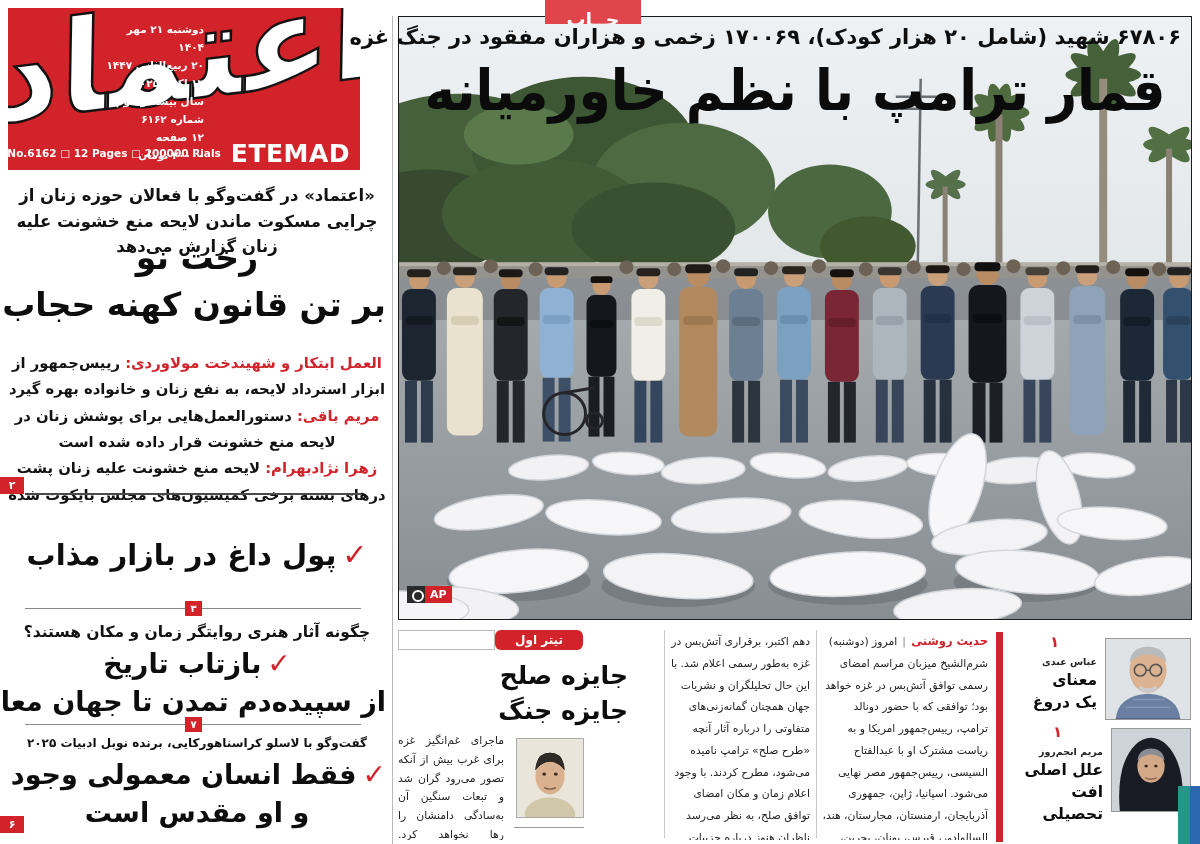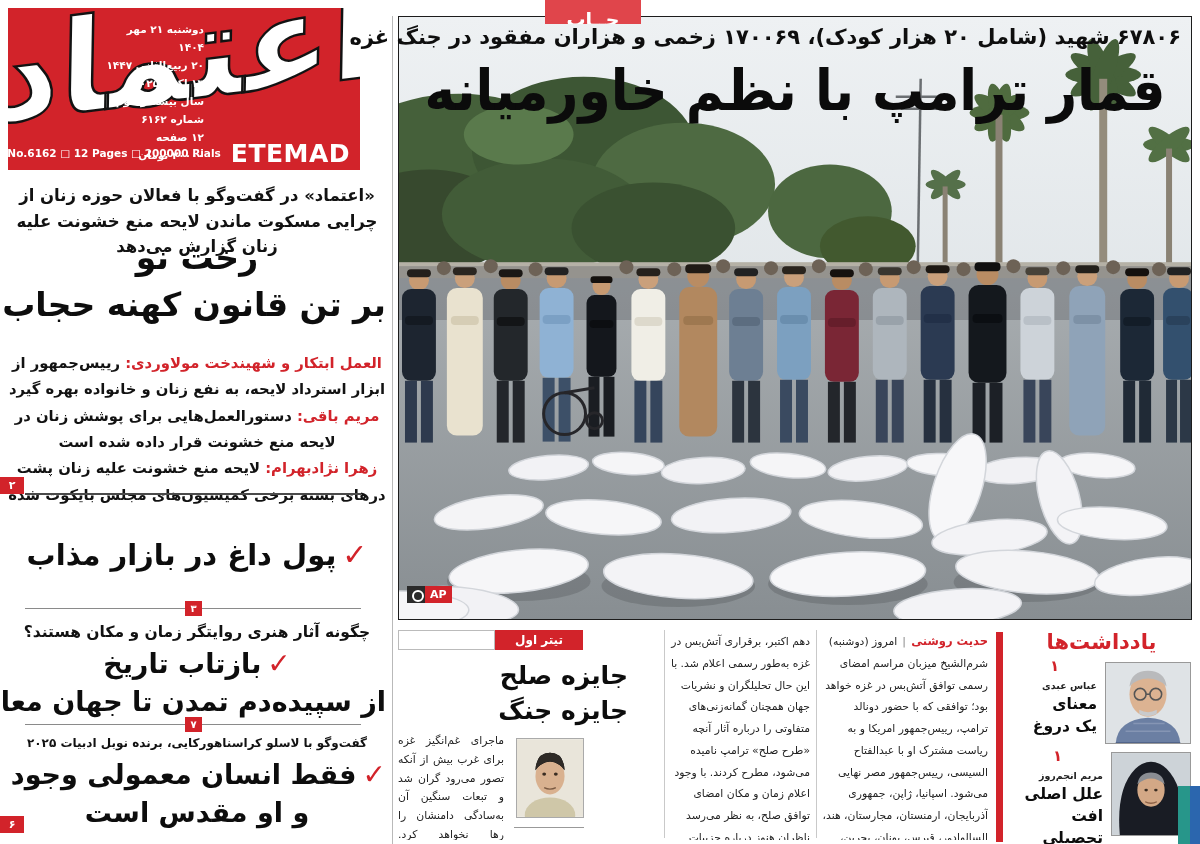--- a/index.html
+++ b/index.html
@@ -50,21 +50,21 @@
                font-size:10px; font-weight:bold; text-align:center; line-height:15px; }
 
   
   .bcol { position:absolute; top:630px; height:210px; overflow:hidden; color:#1a1a1a; }
   .body-txt { font-size:10.8px; line-height:1.74; text-align:justify; color:#222; }
   .red-inline { color:#d2232a; font-weight:bold; }
 
   .titr-header { position:relative; height:20px; margin-bottom:8px; direction:ltr; }
   .titr-strip { position:absolute; left:0; top:0; width:97px; height:20px; background:#fff; border:1px solid #bbb; }
   .titr-tab { position:absolute; left:97px; top:0; width:88px; height:20px; background:#d2232a; color:#fff;
-              font-size:12px; font-weight:bold; text-align:center; line-height:20px; direction:rtl; }
+              font-size:12px; font-weight:bold; text-align:center; line-height:20px; direction:rtl;border-radius:6px; }
   .titr-headline { text-align:right; padding-right:32px; font-size:25px; font-weight:bold; line-height:1.4; color:#0d0d0d; }
   .author-wrap { float:right; width:70px; margin:6px 76px 4px 10px; text-align:right; }
   .author-photo { width:68px; height:80px; border:1px solid #aaa; display:block; }
   .author-name { font-size:11px; font-weight:bold; padding-top:18px; border-top:1px solid #999; margin-top:9px; }
 
   
   .sidebar { position:absolute; left:996px; top:630px; width:197px; height:214px; }
   .sidebar-bar { position:absolute; left:0; top:2px; width:7px; height:210px; background:#d2232a; }
   .sidebar-inner { position:absolute; left:16px; right:2px; top:0; }
   .sidebar-title { color:#d2232a; font-size:21px; font-weight:bold; text-align:center; margin-bottom:2px; }
@@ -450,21 +450,20 @@
 
   <div class="bcol" style="left:822px; width:166px;">
     <span class="red-inline" style="font-size:11.5px;">حدیث روشنی</span>
     <span style="color:#888; font-size:11px;">|</span>
     <span class="body-txt">امروز (دوشنبه) شرم‌الشیخ میزبان مراسم امضای رسمی توافق آتش‌بس در غزه خواهد بود؛ توافقی که با حضور دونالد ترامپ، رییس‌جمهور امریکا و به ریاست مشترک او با عبدالفتاح السیسی، رییس‌جمهور مصر نهایی می‌شود. اسپانیا، ژاپن، جمهوری آذربایجان، ارمنستان، مجارستان، هند، السالوادور، قبرس، یونان، بحرین، کویت و کانادا جزو مدعوین واشنگتن برای حضور در شرم‌الشیخ هستند. به نقل از یک منبع مطلع، ایران نیز به این نشست دعوت شده است. این نشست در شرایطی برگزار می‌شود که اعضای جنبش حماس از شرکت در آن خودداری کردند و تاکید دارند که این توافق در چارچوب مذاکرات مستقیم میانجی‌گران مصری و قطری شکل گرفته است. نمایندگان اسراییل نیز به عنوان طرف دیگر توافق، در این نشست حضور ندارند. گفتنی است در</span>
   </div>
 
   <div class="sidebar">
     <div class="sidebar-bar"></div>
     <div class="sidebar-inner">
-      <div class="sidebar-title">یادداشت‌ها</div>
 
       <div class="sb-entry">
         <svg class="sb-photo" width="86" height="82" viewBox="0 0 86 82">
           <rect width="86" height="82" fill="#dfe3e6"></rect>
           <path d="M10 82 Q12 58 43 56 Q74 58 76 82 Z" fill="#6b7fa3"></path>
           <path d="M10 82 L76 82" stroke="#51648a" stroke-width="2"></path>
           <path d="M20 70 L66 70 M28 62 L60 62" stroke="#8595b4" stroke-width="1.5"></path>
           <ellipse cx="43" cy="32" rx="19" ry="23" fill="#dcb392"></ellipse>
           <path d="M24 24 Q26 8 43 8 Q60 8 62 24 Q54 16 43 16 Q32 16 24 24 Z" fill="#b9babc"></path>
           <circle cx="35" cy="32" r="6" fill="none" stroke="#555" stroke-width="1.6"></circle>

